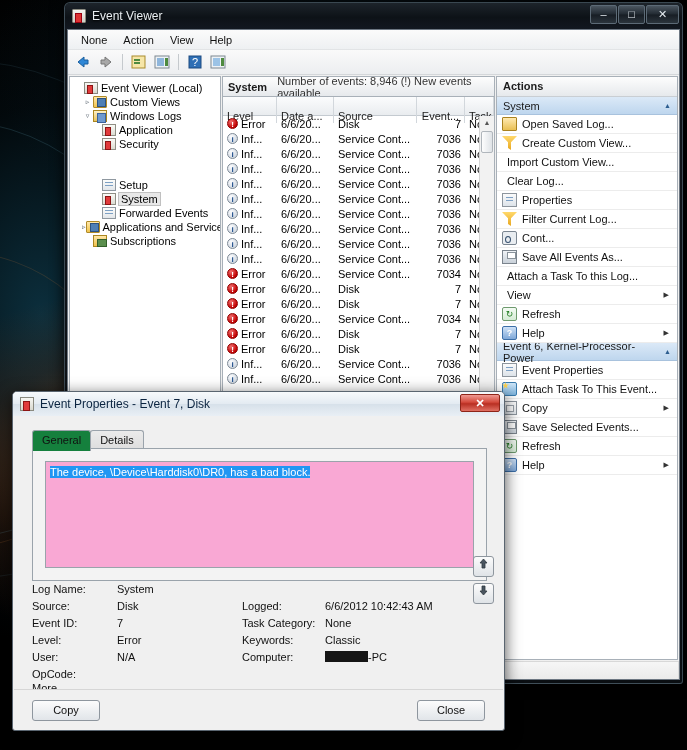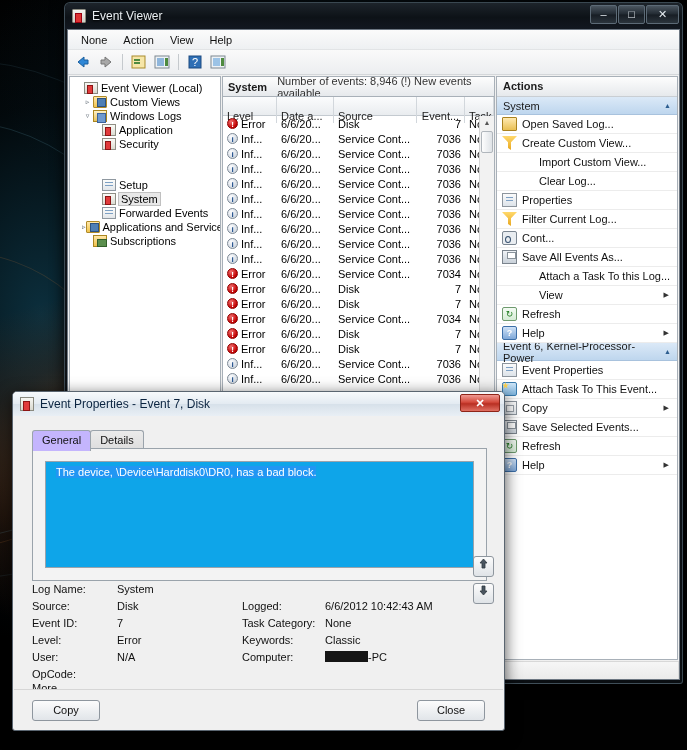--- a/index.html
+++ b/index.html
@@ -156,21 +156,21 @@
   .ai-find{background:#e9edf1;border:1px solid #7b8691;border-radius:2px;}
   .ai-find:after{content:"";position:absolute;left:2px;top:4px;width:4px;height:5px;border:1px solid #36506e;border-radius:50%;}
   .ai-save{background:linear-gradient(180deg,#f0f3f6,#c9d1d9);border:1px solid #7b848d;}
   .ai-save:after{content:"";position:absolute;left:4px;top:1px;width:7px;height:5px;background:#fff;border:1px solid #8a939b;}
   .ai-refresh{background:linear-gradient(180deg,#f4fbf4,#d6ecd6);border:1px solid #6e9a6e;border-radius:2px;color:#1d7a1d;font-size:9px;text-align:center;line-height:13px;}
   .ai-help{background:linear-gradient(180deg,#cfe2f7,#7fa8d8);border:1px solid #3d6fa8;border-radius:2px;color:#fff;font-size:9px;font-weight:bold;text-align:center;line-height:13px;}
   .ai-task{background:linear-gradient(180deg,#cfe6f8,#7eb4dd);border:1px solid #3a7cae;border-radius:2px;}
   .ai-task:after{content:"";position:absolute;left:-1px;top:-1px;width:7px;height:7px;background:#ffd34d;clip-path:polygon(50% 0,61% 35%,98% 35%,68% 57%,79% 92%,50% 70%,21% 92%,32% 57%,2% 35%,39% 35%);}
   .ai-copy{background:linear-gradient(180deg,#fdfdfd,#e4e9ee);border:1px solid #8d959d;}
   .ai-copy:after{content:"";position:absolute;left:3px;top:3px;right:2px;bottom:2px;background:#fff;border:1px solid #9aa2aa;}
-  .act-item.noico { padding-left: 42px; }
+  .act-item.noico { padding-left: 10px; }
   .ev-status { height: 18px; display:flex; background: linear-gradient(180deg,#f6f6f6,#ebebeb);
     border-top: 1px solid #d8d8d8; }
   .ev-status > div { border-right: 1px solid #dcdcdc; }
 
   
   .dlg {
     position: absolute; left: 12px; top: 391px; width: 493px; height: 340px;
     background: #f0f0f0;
     border: 1px solid #5a6570; border-radius: 5px 5px 3px 3px;
     box-shadow: 0 4px 16px rgba(0,0,0,0.7);
@@ -183,25 +183,25 @@
   .dlg-tb-ico:after{content:"";position:absolute;left:2px;top:3px;width:5px;height:8px;background:#e03a3a;border:1px solid #8d1414;}
   .dlg-tb-text{font-size:12px;color:#0b2440;}
   .dlg-close{position:absolute;right:4px;top:2px;width:40px;height:18px;border-radius:2px;
     background:linear-gradient(180deg,#f09a93 0%,#d44a3c 45%,#b92f22 55%,#e07063 100%);
     border:1px solid #8e2418;color:#fff;font-size:11px;font-weight:bold;text-align:center;line-height:16px;}
   .dlg-body { position:absolute; left:1px; right:1px; top:24px; bottom:1px; background:#f0f0f0; }
 
   .tabs { position:absolute; left:18px; top:14px; display:flex; }
   .tab { padding: 3px 9px 4px; font-size: 11px; border:1px solid #9aa3ab; border-bottom:none;
     border-radius: 3px 3px 0 0; background: linear-gradient(180deg,#ebebeb,#dcdcdc); color:#111; margin-right:-1px;}
-  .tab.active { background:#c4b5fd; position:relative; z-index:2; padding-bottom:5px; }
+  .tab.active { background:#15803d; position:relative; z-index:2; padding-bottom:5px; }
   .tab-panel { position:absolute; left:18px; right:16px; top:32px; height: 133px;
     border:1px solid #9aa3ab; background:#f3f3f3; }
   .desc-box { position:absolute; left:12px; right:12px; top:12px; bottom:12px;
-    border:1px solid #9aa3ab; background:#0ea5e9; padding:4px 10px; }
+    border:1px solid #9aa3ab; background:#f9a8d4; padding:4px 4px; }
   .desc-text { font-size: 11px; color:#fff; background:#2196f3; display:inline; }
 
   .navbtn { position:absolute; right:9px; width:21px; height:21px; border-radius:3px;
     background: linear-gradient(180deg,#fcfcfc,#dfe3e7); border:1px solid #8e969e;
     text-align:center; line-height:19px; font-size:11px; color:#2a3138;}
   .fields { position:absolute; left:18px; top:164px; right:16px; font-size:11px; color:#111; }
   .frow { display:flex; height:17px; align-items:center; }
   .fl { width: 85px; } .fv { width: 125px; }
   .fl2 { width: 83px; } .fv2 { flex:1; }
   .more { display:flex; height:18px; align-items:center; margin-top: 3px; }

